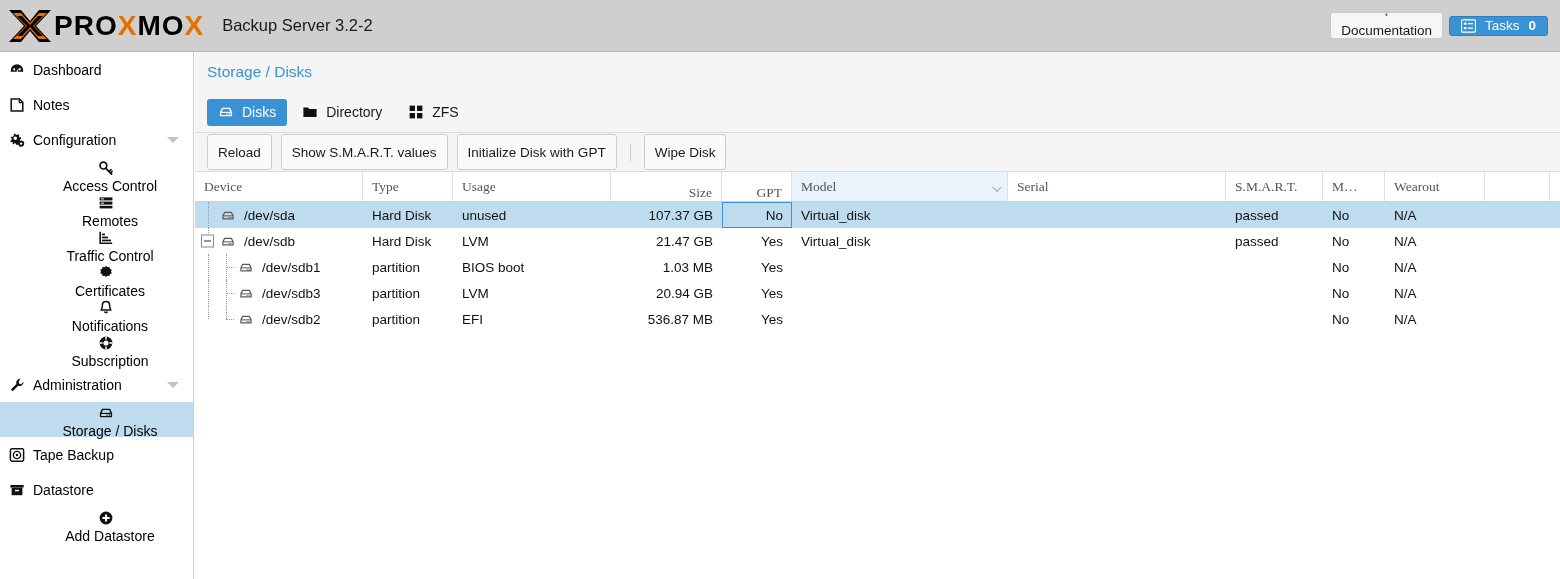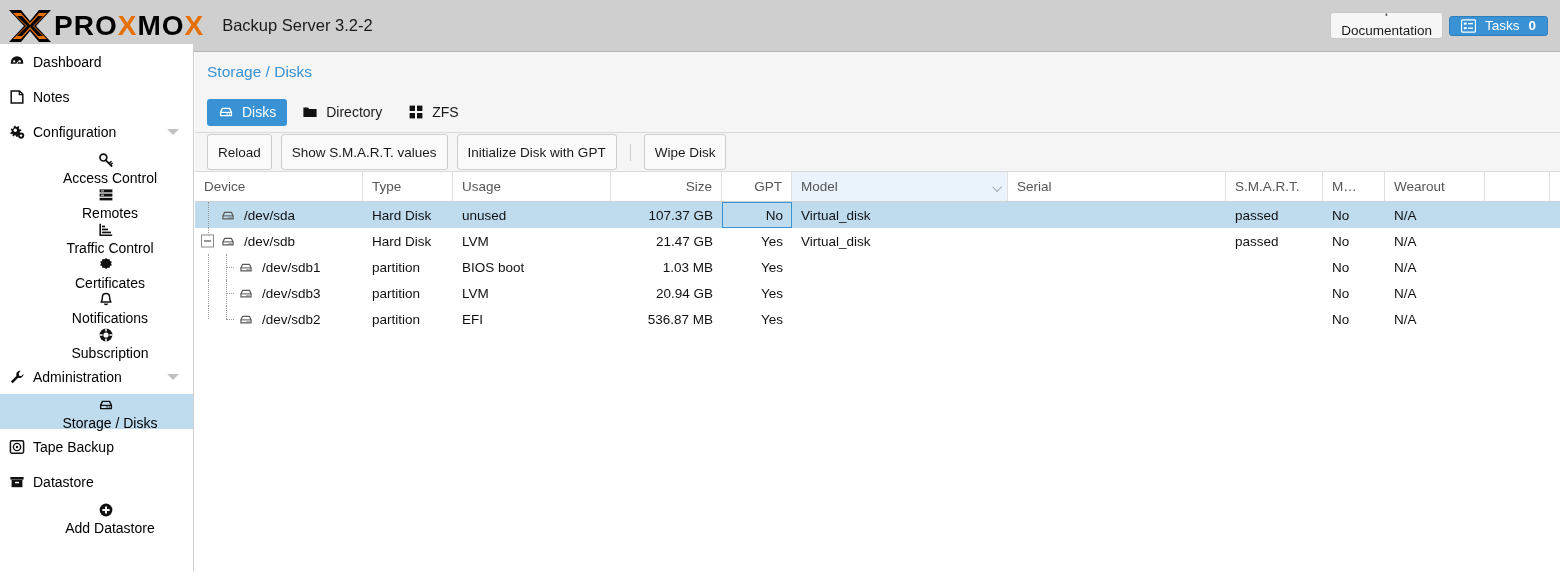--- a/index.html
+++ b/index.html
@@ -51,21 +51,21 @@
   .btn-tasks {
     display: flex; align-items: center; gap: 9px;
     height: 20px; padding: 0 11px;
     background: #3892D4; border: 1px solid #2f7fbd; border-radius: 3px;
     font-size: 13.5px; color: #ffffff; cursor: pointer;
   }
   .btn-tasks .cnt { font-weight: bold; }
 
   
   .sidebar {
-    position: absolute; left: 0; top: 44px;
+    position: absolute; left: 0; top: 52px;
     width: 194px; height: 527px;
     background: #ffffff;
     border-right: 1px solid #cfcfcf;
     overflow: hidden;
   }
   .nav-item {
     position: relative;
     display: flex; align-items: center;
     height: 35px; cursor: pointer;
     font-size: 14px; color: #000000;
@@ -134,31 +134,32 @@
   .tsep {
     width: 1px; height: 17px; background: #cccccc; margin: 0 4px;
   }
 
   
   .grid { width: 100%; }
   .ghead {
     display: flex; height: 30px;
     background: #ffffff;
     border-bottom: 1px solid #d0d0d0;
+    font-family: Liberation Serif, serif;
   }
   .gh {
     display: flex; align-items: center;
     font-size: 13.5px; color: #555555;
     border-right: 1px solid #e0e0e0;
     padding: 0 9px;
     position: relative;
     cursor: pointer;
     overflow: hidden; white-space: nowrap;
   }
-  .gh.num { justify-content: flex-end; }
+  .gh.num { justify-content: flex-end; align-items: flex-end; }
   .gh.hovered { background: #eaf3fb; }
   .gh .chev {
     position: absolute; right: 5px; top: 50%;
     margin-top: -2px;
     width: 7px; height: 7px;
     border-left: 1.5px solid #9aa6b0;
     border-bottom: 1.5px solid #9aa6b0;
     transform: rotate(-45deg) translateY(-2px);
   }
   .grow {

